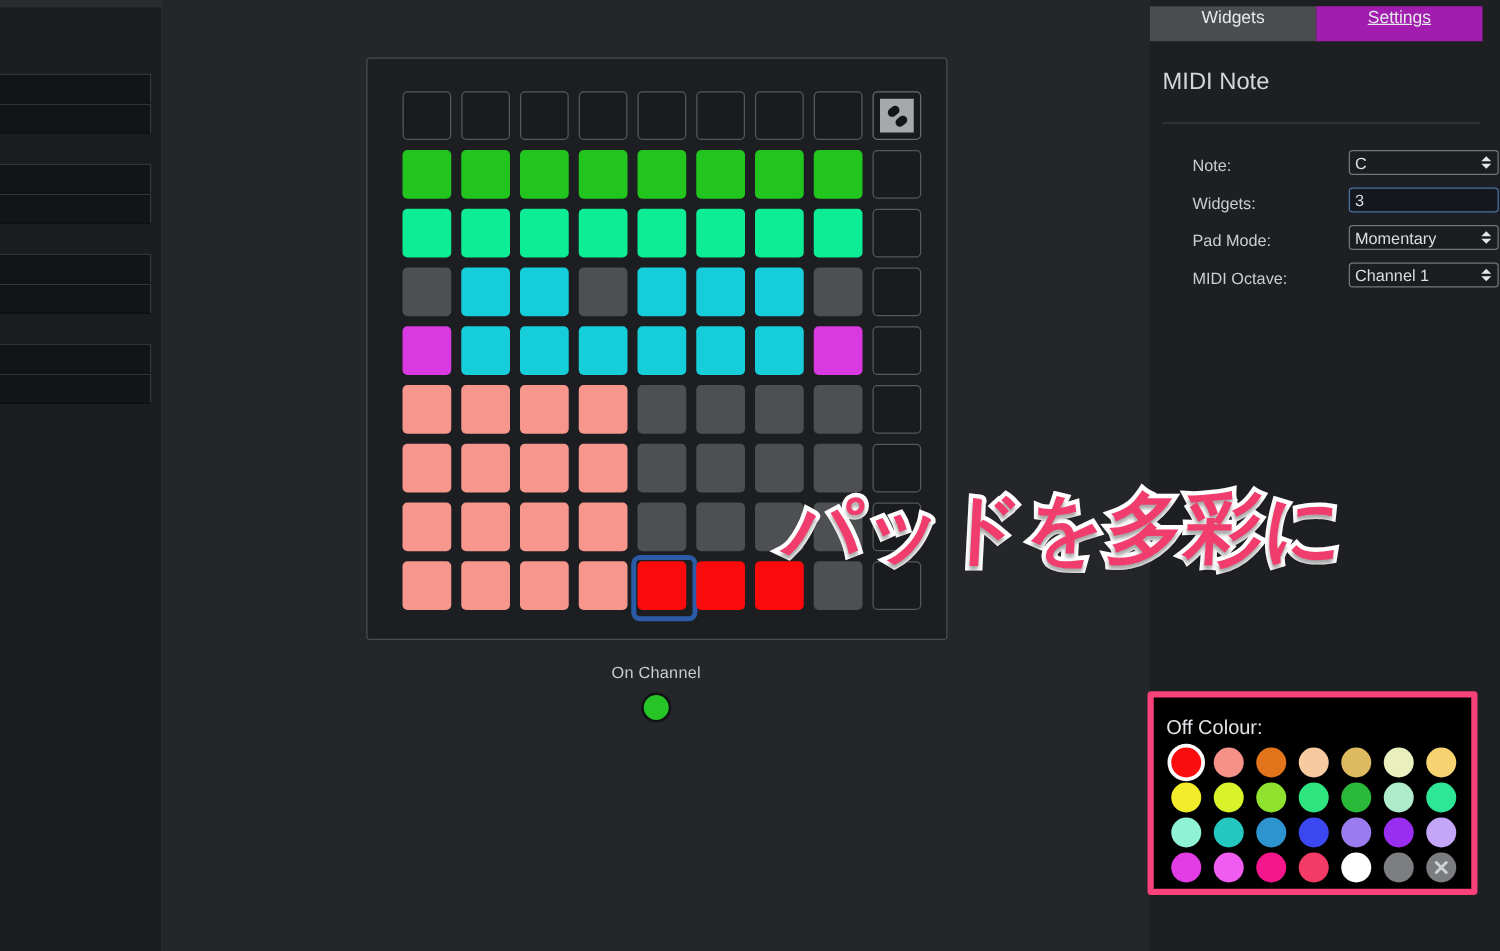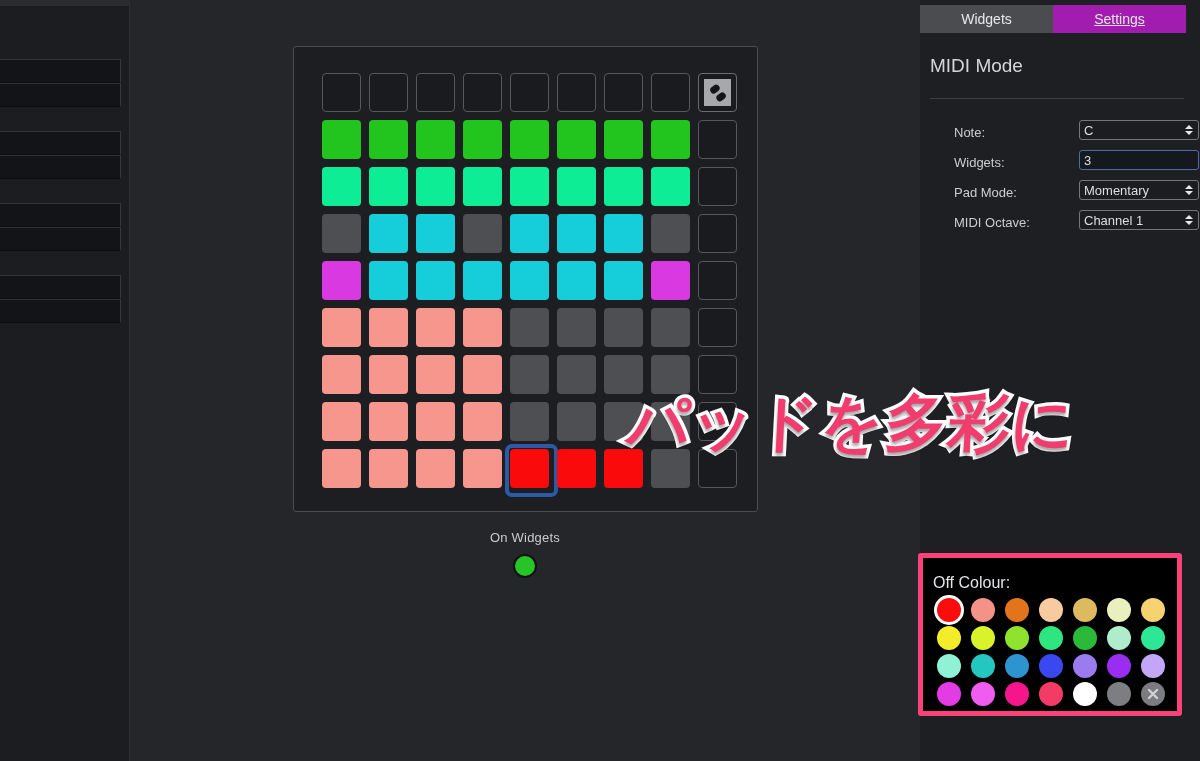--- a/index.html
+++ b/index.html
@@ -105,21 +105,21 @@
     width: 280px; height: 761px;
     background: #1d1f22;
   }
   #tabs {
     position: absolute; left: 0; top: 5px;
     width: 266px; height: 28px;
     display: flex;
   }
   .tab {
     flex: 1; height: 28px;
-    display: flex; align-items: center; justify-content: center;
+    display: flex; justify-content: center;
     font-size: 14px; color: #e6e8ea;
     background: #4a4c50;
     cursor: pointer;
   }
   .tab.active { background: #a21caf; }
   .tab.active span { text-decoration: underline; }
 
   #panel-title {
     position: absolute; left: 10px; top: 55px;
     font-size: 19px; color: #d4d6da; font-weight: 400;
@@ -478,36 +478,36 @@
           <div class="pad-cell">
             <div class="pad" style="background: rgb(77, 79, 82);"></div>
           </div>
           <div class="pad-cell">
             <div class="pad empty"></div>
           </div>
         </div>
     </div>
 
     <div id="oncolour">
-      <div class="lbl">On Widgets</div>
+      <div class="lbl">On Channel</div>
       <div class="dot" style="background: rgb(38, 196, 38);"></div>
     </div>
 
   </div>
 
   <div id="rpanel">
     <div id="tabs">
         <div class="tab">
           <span>Widgets</span>
         </div>
         <div class="tab active">
           <span>Settings</span>
         </div>
       </div>
-    <div id="panel-title">MIDI Mode</div>
+    <div id="panel-title">MIDI Note</div>
     <div id="panel-rule"></div>
     <div id="fields">
         <div class="field-row" style="top: 118px;">
           <div class="flabel">Note:</div>
           <div class="ctl">
             <span>C</span>
             <span class="arrows">
               <i class="up"></i>
               <i class="dn"></i>
             </span>

